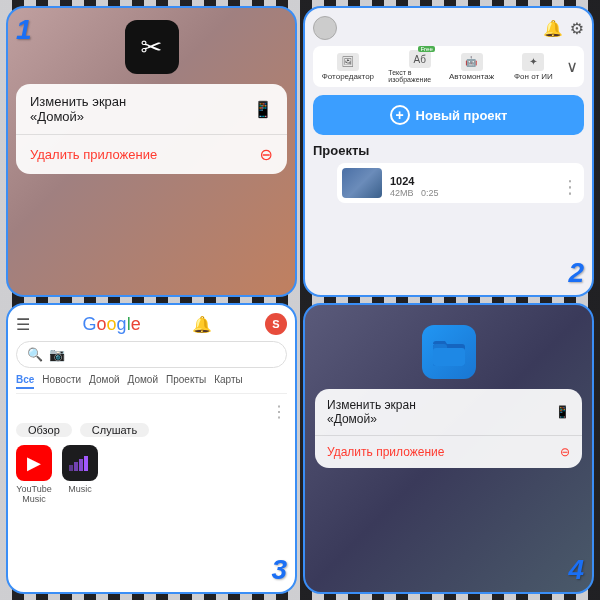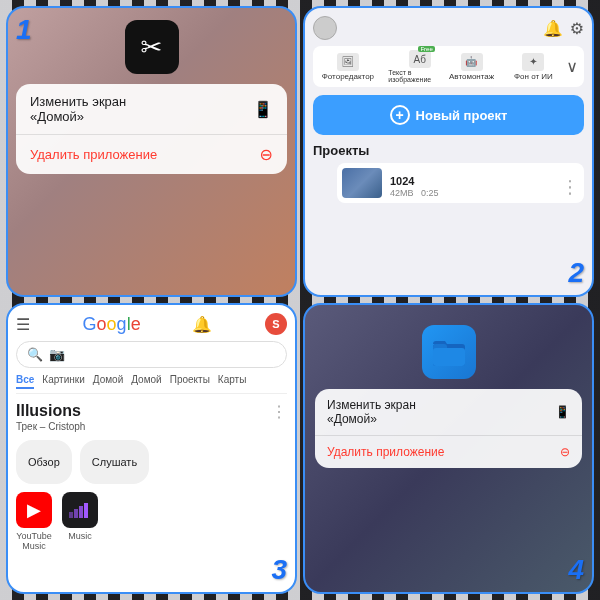--- a/index.html
+++ b/index.html
@@ -295,21 +295,21 @@
       border-bottom: 2px solid #4285f4;
       font-weight: 600;
     }
 
     .result-title { font-size: 16px; font-weight: 700; color: #1c1c1e; margin-bottom: 1px; }
     .result-subtitle { font-size: 10px; color: #555; margin-bottom: 6px; }
     .result-actions { display: flex; gap: 8px; margin-bottom: 8px; }
     .action-btn {
       background: #f0f0f0;
       border-radius: 16px;
-      padding: 16px 12px;
+      padding: 1px 12px;
       font-size: 11px;
       color: #1c1c1e;
       font-weight: 500;
     }
     .more-vert { font-size: 16px; color: #aaa; margin-left: auto; }
 
     .app-grid {
       display: flex;
       gap: 10px;
     }
@@ -468,32 +468,28 @@
       </div>
     </div>
 
     <div class="search-bar">
       <span class="search-icon-g">🔍</span>
       <span class="camera-icon">📷</span>
     </div>
 
     <div class="filter-tabs">
       <span class="filter-tab active">Все</span>
-      <span class="filter-tab">Картинки</span>
+      <span class="filter-tab">Новости</span>
       <span class="filter-tab">Домой</span>
       <span class="filter-tab">Домой</span>
       <span class="filter-tab">Проекты</span>
       <span class="filter-tab">Карты</span>
     </div>
 
     <div style="display:flex;align-items:flex-start;justify-content:space-between;margin-bottom:2px">
-      <div>
-        <div class="result-title">Illusions</div>
-        <div class="result-subtitle">Трек – Cristoph</div>
-      </div>
       <span class="more-vert">⋮</span>
     </div>
 
     <div class="result-actions">
       <span class="action-btn">Обзор</span>
       <span class="action-btn">Слушать</span>
     </div>
 
     <div class="app-grid">
       <div class="app-item">

